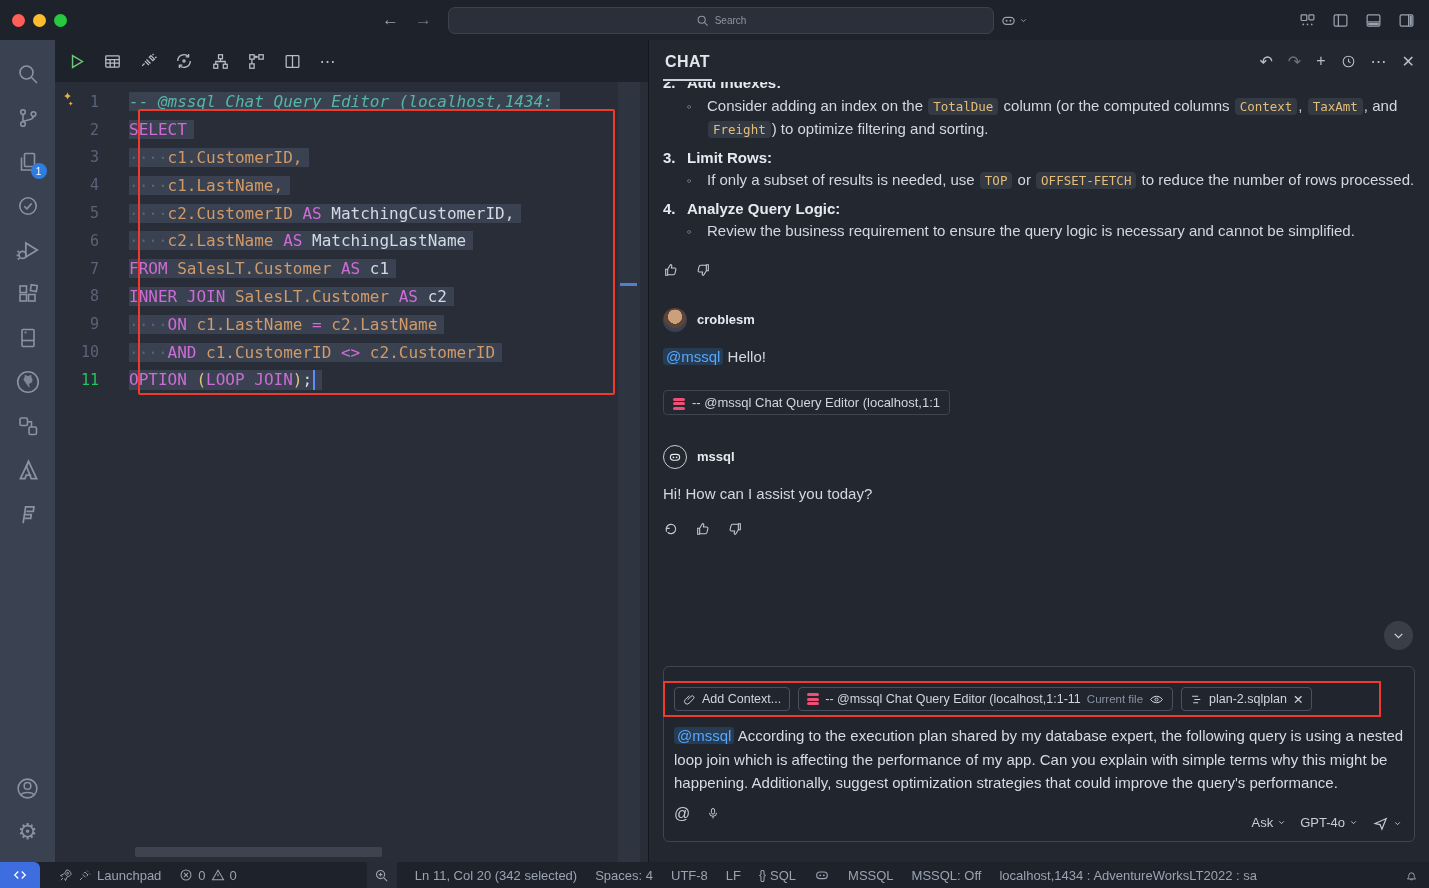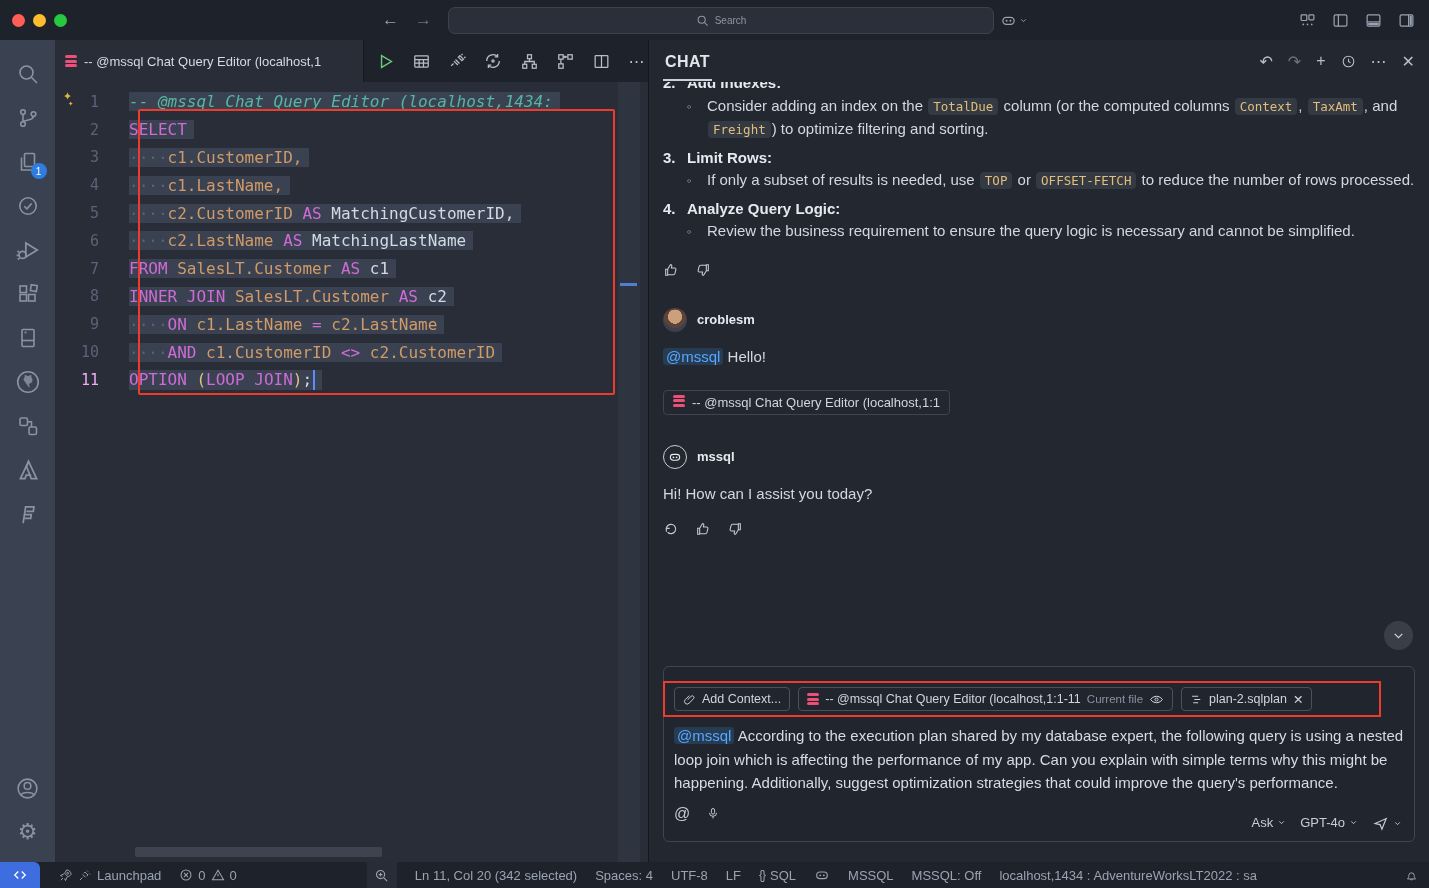--- a/index.html
+++ b/index.html
@@ -39,21 +39,21 @@
     border-right:1px solid #15181e; color:#d5d9e2; font-size:13px; white-space:nowrap; overflow:hidden; }
   #editor-toolbar { display:flex; align-items:center; gap:14px; padding-left:10px; color:#b6bec9; }
   #editor-toolbar .tbtn { width:22px; height:22px; display:flex; align-items:center; justify-content:center; }
   .more-glyph { font-size:16px; letter-spacing:1px; color:#b6bec9; }
 
   #editor { position:absolute; left:0; top:42px; width:593px; height:780px; overflow:hidden;
     font-family:"DejaVu Sans Mono", monospace; font-size:16px; }
   #code-lines { padding-top:6px; }
   .code-line { height:27.8px; display:flex; align-items:center; }
   .ln { width:44px; flex:none; text-align:right; color:#5a6379; font-size:15px; padding-left:14px; }
-  .ln.active { color:#f0abfc; }
+  .ln.active { color:#22c55e; }
   .line-text { margin-left:30px; white-space:pre; }
   .selbg { background:#3a4252; padding-right:7px; }
   .tok-comment { color:#56b6a2; font-style:italic; }
   .tok-kw { color:#cf6bd6; } .tok-op { color:#cf6bd6; }
   .tok-id { color:#d19a66; }
   .tok-pl { color:#d4dae3; }
   .tok-br { color:#e5c07b; }
   .tok-ws { color:#5a6375; letter-spacing:0; }
   .caret { display:inline-block; width:2px; height:20px; background:#5a8cff; vertical-align:middle; margin-left:1px; }
   #gutter-sparkle { position:absolute; left:8px; top:4px; color:#e2b340; font-size:15px; }
@@ -84,21 +84,21 @@
   .mention { background:#253c52; color:#58a6ff; border-radius:3px; padding:0 3px; }
   .dimseg { color:#8a93a3; font-size:11.5px; margin-left:6px; }
   .feedback { display:flex; gap:16px; margin-top:18px; color:#c3cad7; }
   .msg-head { display:flex; align-items:center; gap:10px; margin-top:30px; }
   .msg-author { font-size:13px; font-weight:bold; color:#e6eaf0; }
   .avatar-user { width:24px; height:24px; border-radius:50%;
     background:radial-gradient(circle at 50% 36%, #caa07e 0 36%, #5d4336 37% 58%, #394052 59%); }
   .avatar-agent { width:24px; height:24px; border-radius:50%; border:1.5px solid #c8cdd6;
     display:flex; align-items:center; justify-content:center; color:#e8ebf0; background:#23272f; }
   .msg-text { margin-top:14px; line-height:22px; }
-  .attach-pill { display:inline-flex; align-items:flex-start; gap:7px; margin-top:22px; border:1px solid #3e4450;
+  .attach-pill { display:inline-flex; align-items:flex-end; gap:7px; margin-top:22px; border:1px solid #3e4450;
     border-radius:4px; padding:4px 9px; font-size:13px; color:#d0d5de; }
   #scroll-fab { position:absolute; right:16px; bottom:212px; width:29px; height:29px; border-radius:50%;
     background:#3a3f47; display:flex; align-items:center; justify-content:center; color:#d0d5dc; }
 
   
   #chat-input { flex:none; height:176px; margin:0 14px 20px; border:1px solid #3f4653; border-radius:6px;
     background:#21252d; padding:20px 10px; position:relative; }
   #chips-row { display:flex; align-items:center; gap:8px; position:relative; }
   #chips-redbox { position:absolute; left:-11px; top:-6px; width:718px; height:36px;
     border:2px solid #ef3b2c; pointer-events:none; }
@@ -265,28 +265,20 @@
         <path d="M5.8 18.3c1.3-3.2 11.1-3.2 12.4 0"></path>
       </svg>
   </div>
   <div class="ab-item" style="margin-bottom:8px">
     <span class="gear-glyph">⚙</span>
   </div>
 </div>
 
 <div id="editorgroup">
   <div id="tabbar">
-    <div id="tab">
-      <span class="dbicon">
-          <i></i>
-          <i></i>
-          <i></i>
-        </span>
-      <span>-- @mssql Chat Query Editor (localhost,1</span>
-    </div>
     <div id="editor-toolbar">
       <span class="tbtn" style="color:#6ec87a">
         <svg width="19" height="19" viewBox="0 0 24 24" fill="none" stroke="currentColor" stroke-width="1.8">
             <path d="M7 4.5l12.5 7.5L7 19.5z"></path>
           </svg>
       </span>
       <span class="tbtn">
         <svg width="19" height="19" viewBox="0 0 24 24" fill="none" stroke="currentColor" stroke-width="1.6">
             <rect x="3.5" y="5" width="17" height="14" rx="1"></rect>
             <path d="M3.5 9.5h17 M3.5 14h17 M9 9.5V19 M14.5 9.5V19"></path>

